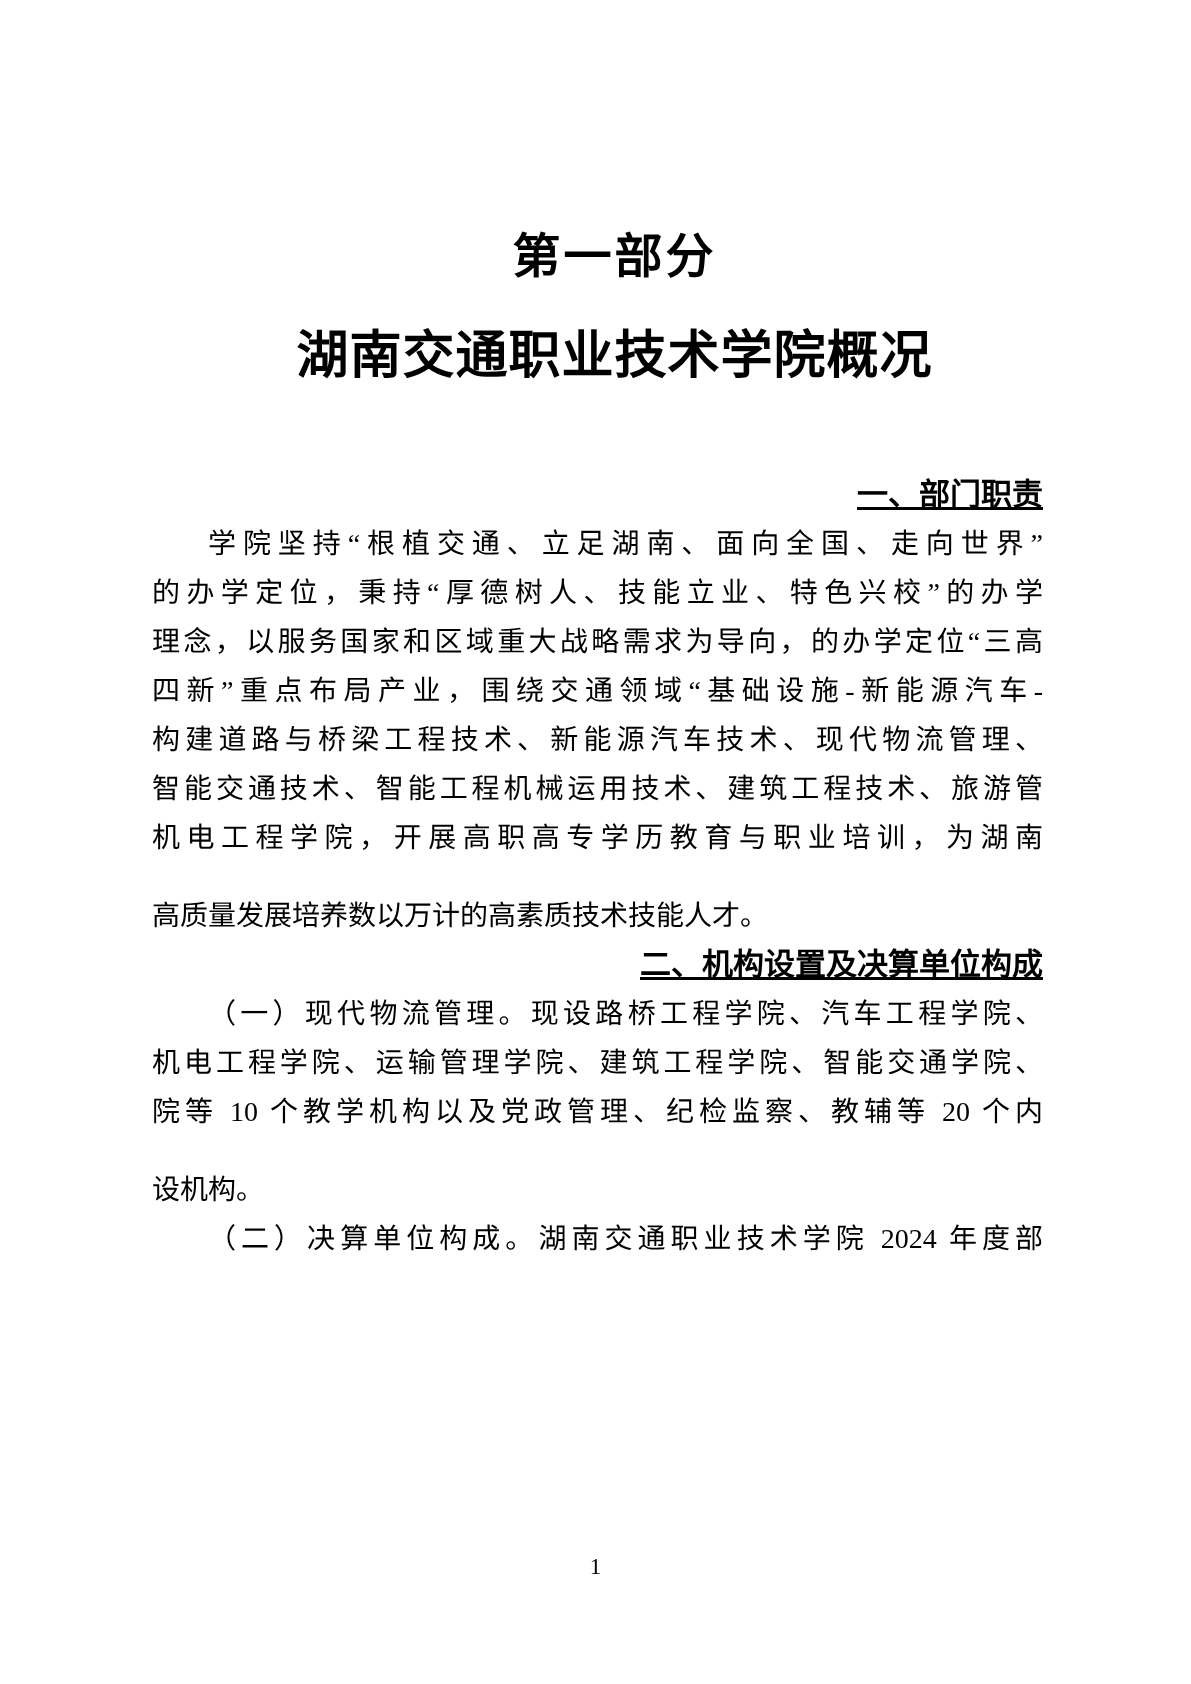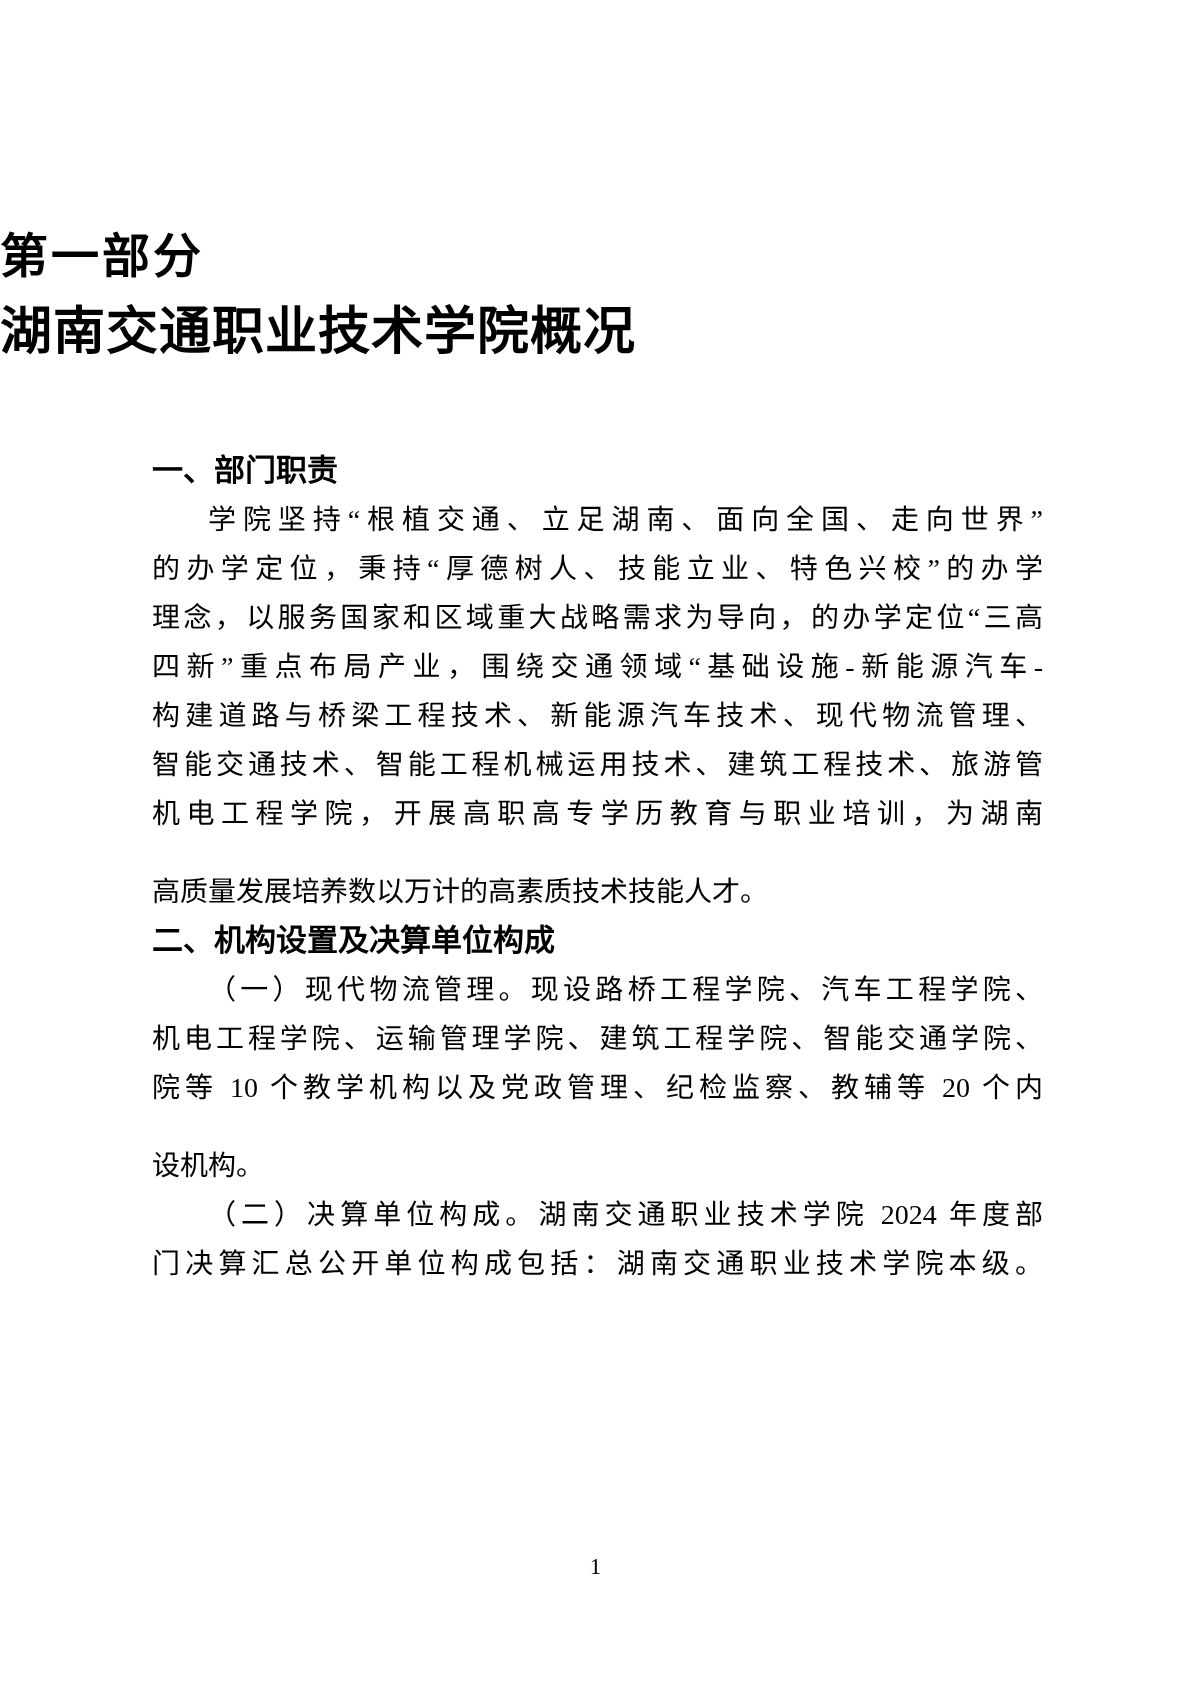--- a/index.html
+++ b/index.html
@@ -11,46 +11,48 @@
     position: relative;
     width: 1191px;
     height: 1684px;
     background: #ffffff;
     color: #000000;
     overflow: hidden;
     font-family: "Liberation Serif", "DejaVu Serif", serif;
   }
   .title-block {
     padding-top: 226px;
-    text-align: left;
+    text-align: center;
+    padding-left: 38px;
   }
   .doc-title-part {
     font-family: "Liberation Serif", "DejaVu Serif", serif;
     font-weight: bold;
     font-size: 48px;
     line-height: 62px;
     letter-spacing: 3px;
   }
   .doc-title-name {
     font-family: "Liberation Serif", "DejaVu Serif", serif;
     font-weight: bold;
     font-size: 52px;
     line-height: 64px;
     letter-spacing: 1px;
-    margin-top: 12px;
+    margin-top: 36px;
   }
   .content {
     margin: 82px 148px 0 152px; 
   }
   .section-heading {
     font-family: "Liberation Sans", "DejaVu Sans", sans-serif;
     font-weight: bold;
     font-size: 31px;
     line-height: 49px;
-    text-align: left;
+    text-align: right;
+    text-decoration: underline;
   }
   .line {
     font-family: "Liberation Serif", "DejaVu Serif", serif;
     font-size: 28px;
     line-height: 49px;
     text-align: justify;
     text-align-last: justify;
     white-space: normal;
   }
   .line.para-end {
@@ -98,19 +100,18 @@
     <div class="line para-end">高质量发展培养数以万计的高素质技术技能人才。</div>
 
     <div class="section-heading">二、机构设置及决算单位构成</div>
 
     <div class="line indent">（一）现代物流管理。现设路桥工程学院、汽车工程学院、</div>
     <div class="line">机电工程学院、运输管理学院、建筑工程学院、智能交通学院、</div>
     <div class="line">院等 10 个教学机构以及党政管理、纪检监察、教辅等 20 个内</div>
     <div class="line para-end">设机构。</div>
 
     <div class="line indent">（二）决算单位构成。湖南交通职业技术学院 2024 年度部</div>
-    <div class="line fill-end">门决算汇总公开单位构成包括：湖南交通职业技术学院本级。</div>
 
   </div>
 
   <div class="page-number">1</div>
 
 </div>
 
 </body></html>

